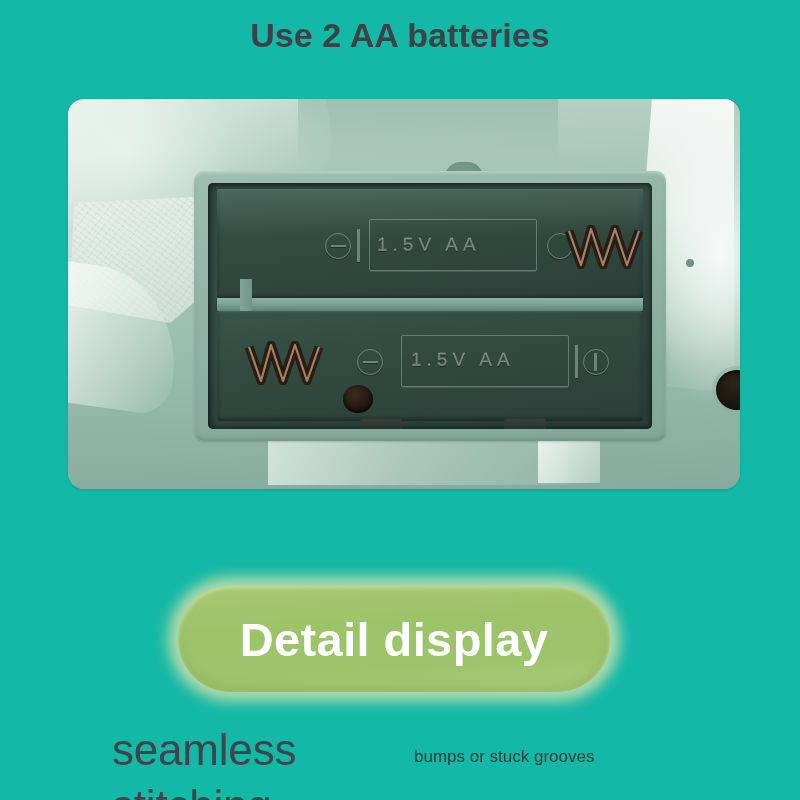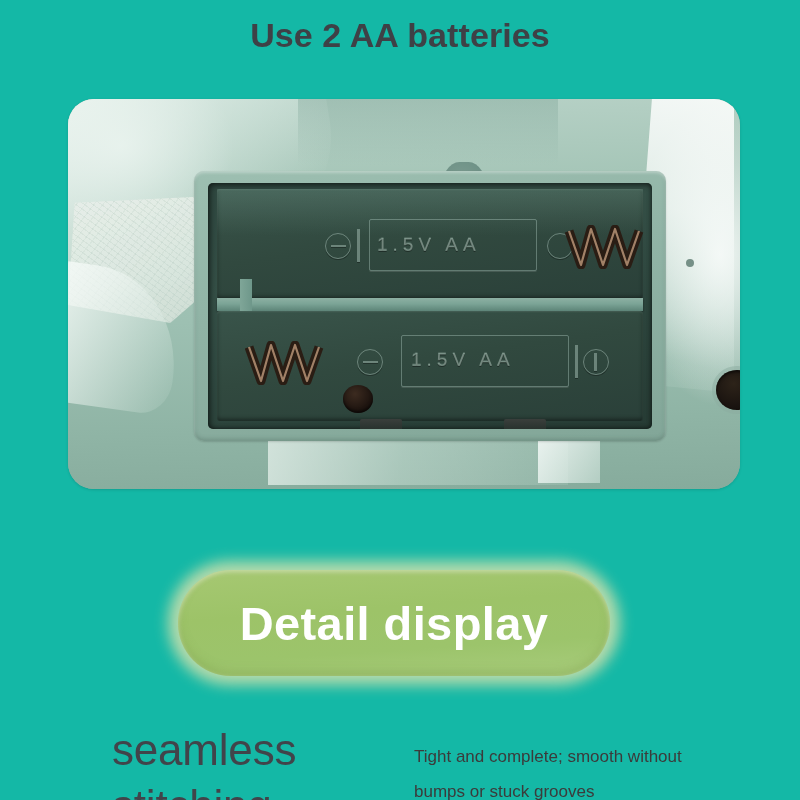--- a/index.html
+++ b/index.html
@@ -54,21 +54,21 @@
     white-space: nowrap;
   }
 
   
   .photo-frame {
     position: absolute;
     left: 68px;
     top: 99px;
     width: 672px;
     height: 390px;
-    border-radius: 26px;
+    border-radius: 16px;
     overflow: hidden;
     background: #8fb2a6;
     box-shadow: 0 1px 3px rgba(0,0,0,0.14);
   }
 
   .photo {
     position: absolute;
     inset: 0;
     
     background:
@@ -326,21 +326,21 @@
     left: 618px; top: 160px;
     width: 8px; height: 8px;
     border-radius: 50%;
     background: rgba(90,120,110,0.8);
   }
 
   
   .pill-wrap {
     position: absolute;
     left: 168px;
-    top: 561px;
+    top: 577px;
     width: 452px;
     height: 124px;
     text-align: center;
   }
   .pill-glow {
     position: absolute;
     inset: 0;
     border-radius: 62px;
     background: #cfe0ac;
     filter: blur(7px);
@@ -479,17 +479,16 @@
   <div class="pill-wrap">
     <div class="pill-glow"></div>
     <div class="pill">
       <span class="pill-label">Detail display</span>
     </div>
   </div>
 
   <div class="caption-left">seamless stitching</div>
 
   <div class="caption-right">
-    <div>Tight and complete; smooth without</div>
     <div>bumps or stuck grooves</div>
   </div>
 
 </div>
 
 </body></html>

